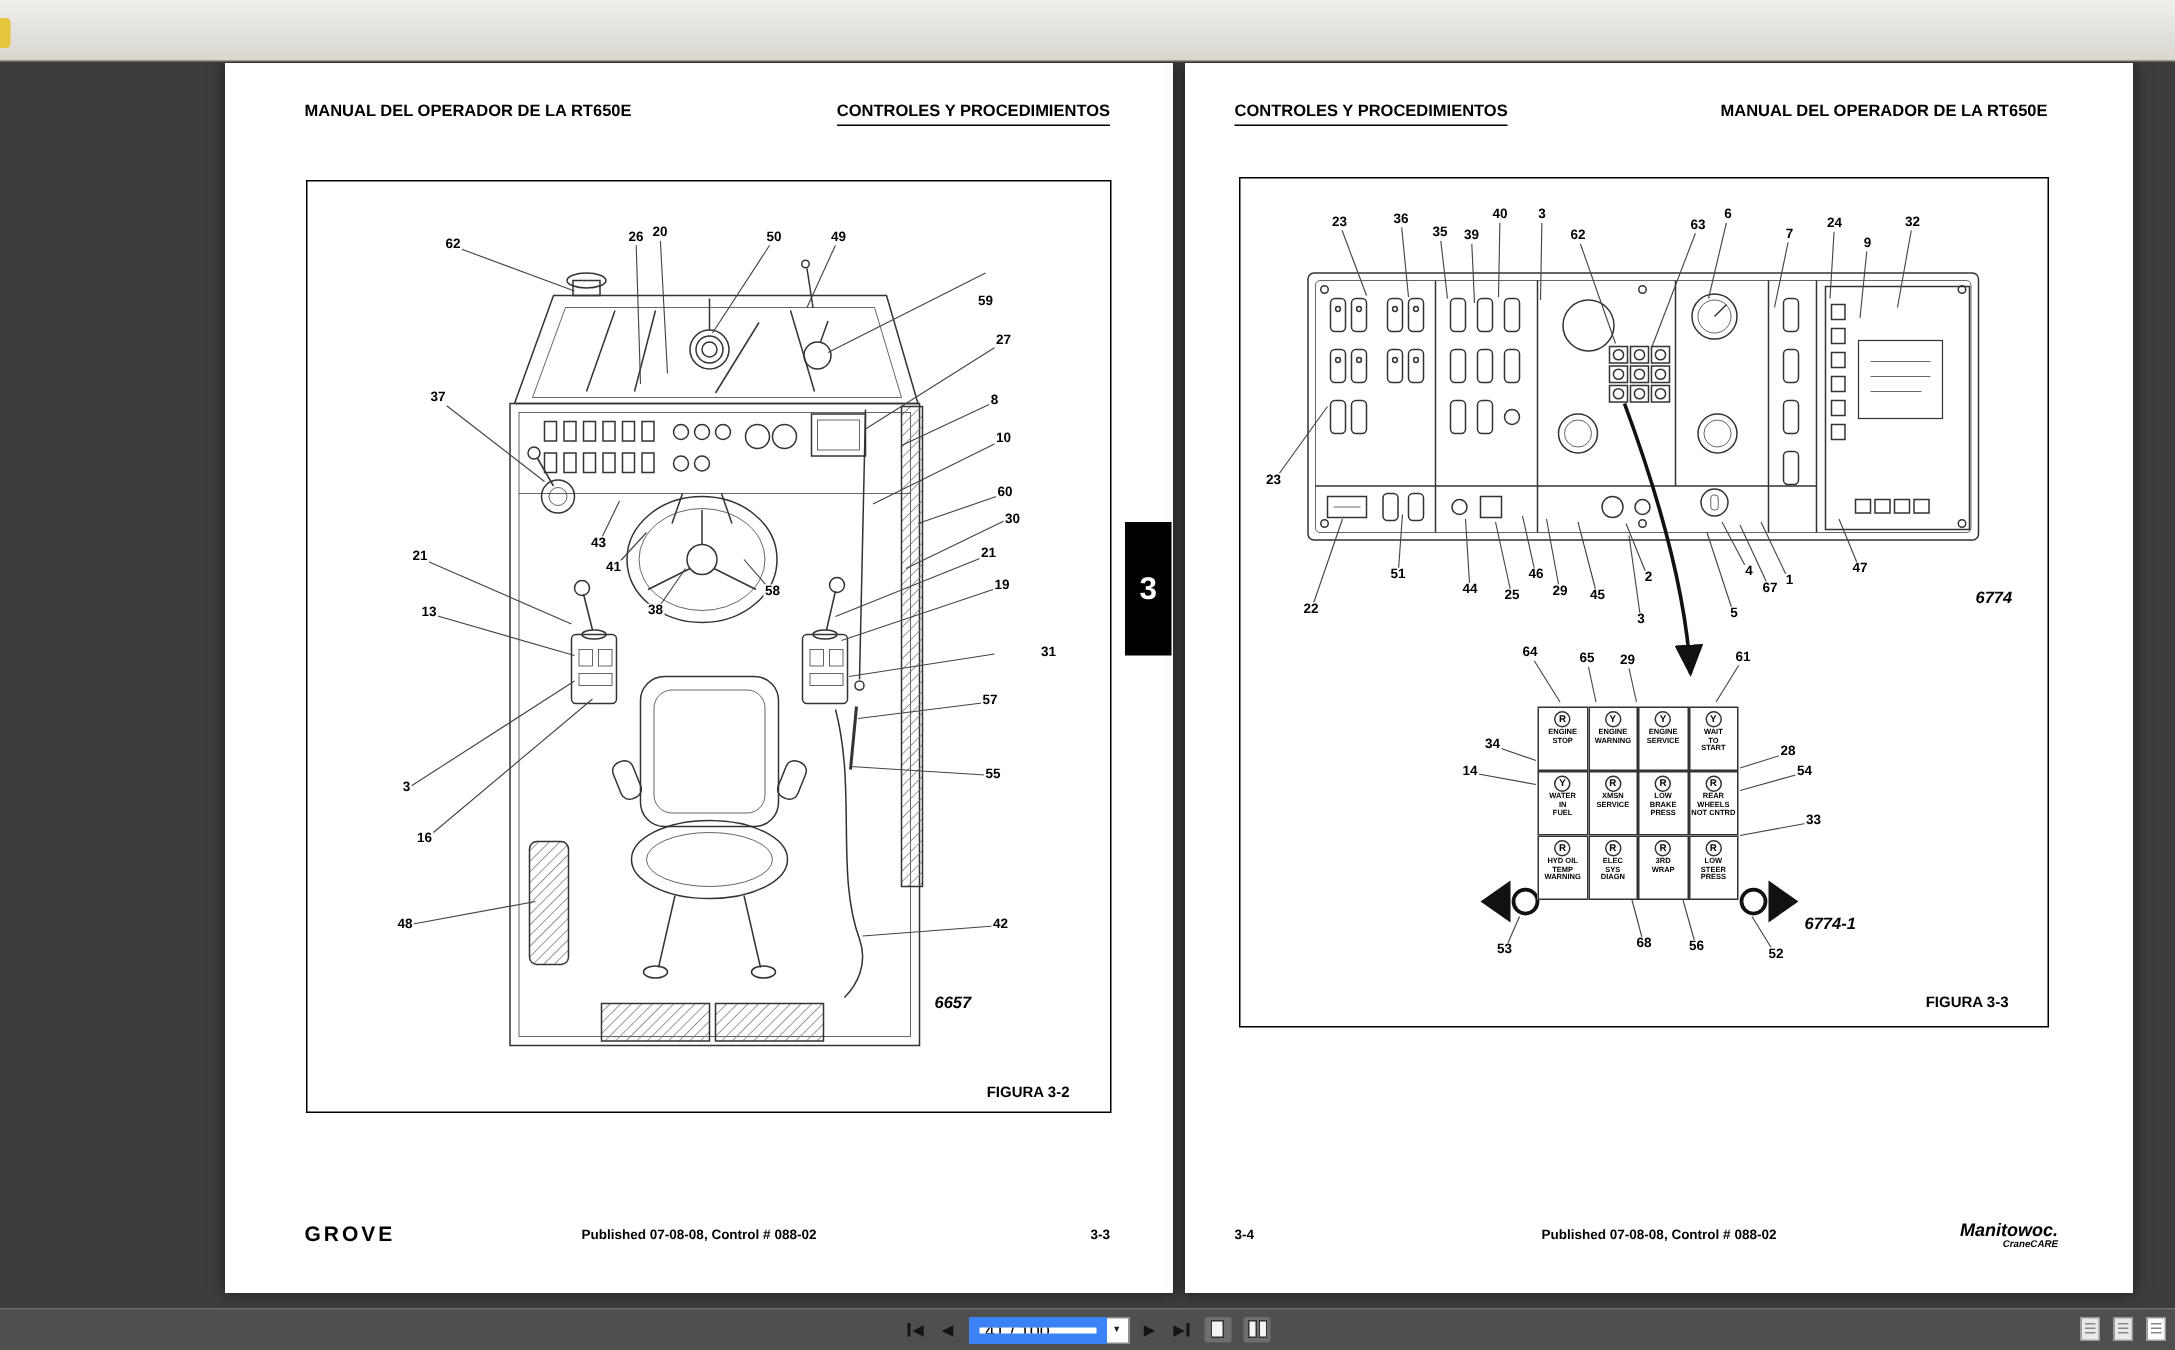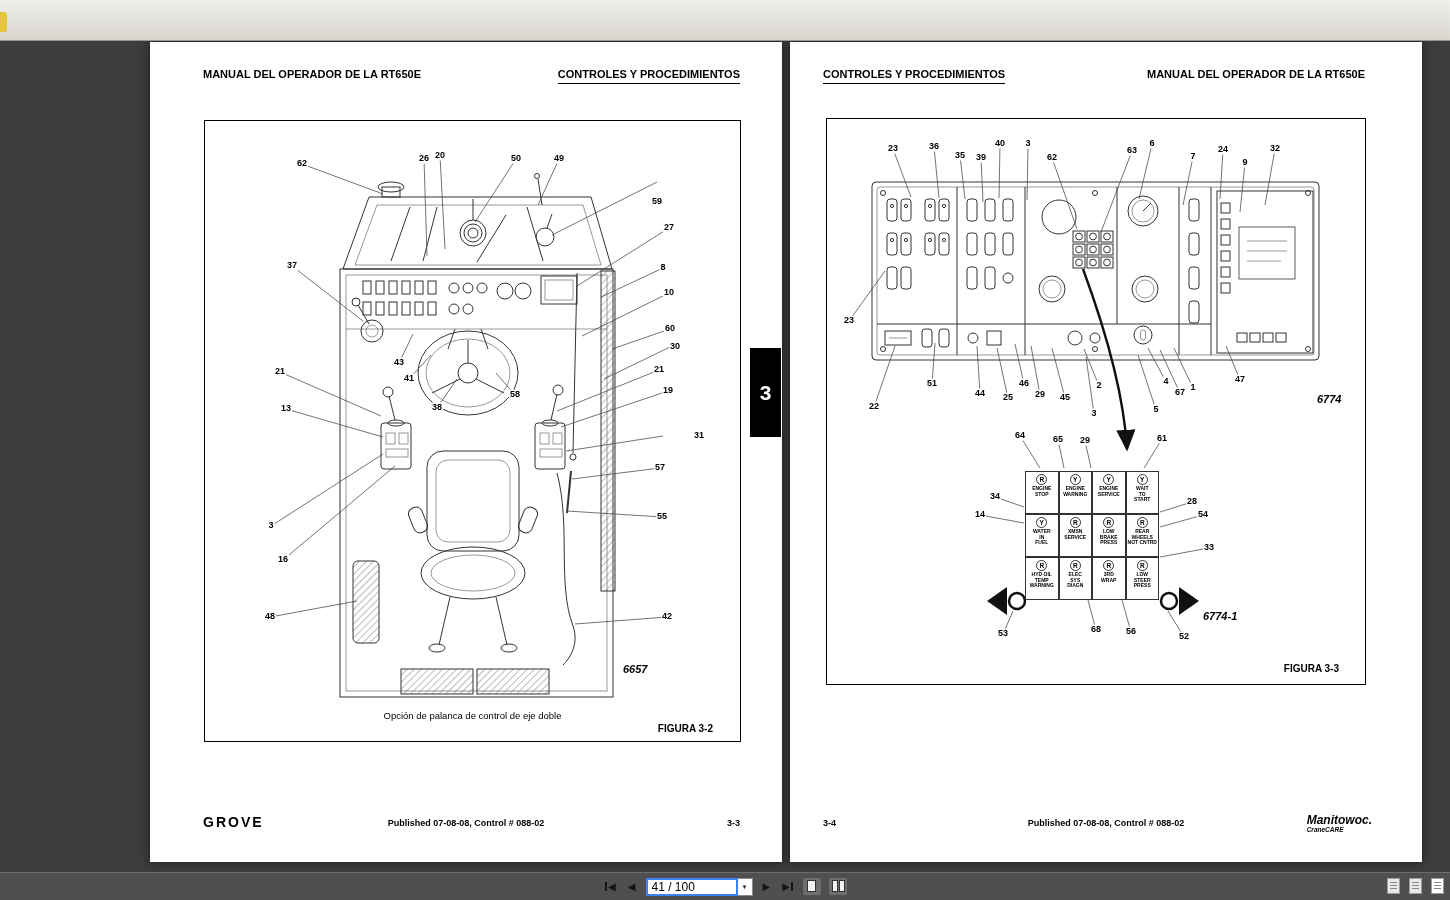--- a/index.html
+++ b/index.html
@@ -50,39 +50,39 @@
         font-weight:bold;line-height:9px;text-align:center;box-sizing:border-box;flex:none}
   .ind-lbl{font-size:5px;line-height:5.6px;font-weight:bold;text-align:center;margin-top:1px}
 
   
   .pg-footer{position:absolute;bottom:24px;left:0;right:0;height:24px}
   .grove-logo{position:absolute;left:53px;top:0;font-size:14px;font-weight:bold;letter-spacing:2px}
   .footer-center{position:absolute;left:0;right:0;text-align:center;top:4px;font-size:9px;font-weight:bold}
   .footer-page{position:absolute;top:4px;font-size:9px;font-weight:bold}
   .fp-right{right:42px}
   .fp-left{left:33px}
-  .manitowoc{position:absolute;right:50px;top:0;line-height:1}
+  .manitowoc{position:absolute;right:50px;top:0;text-align:right;line-height:1}
   .manitowoc .m1{font-size:12px;font-weight:bold;font-style:italic;display:block}
   .manitowoc .m2{font-size:6.5px;font-weight:bold;font-style:italic;display:block;margin-top:1px}
 
   
   .chapter-tab{position:absolute;left:750px;top:348px;width:31px;height:89px;background:#000;
                color:#fff;display:flex;align-items:center;justify-content:center;
                font-size:21px;font-weight:bold;z-index:3}
 
   
   .toolbar{position:absolute;left:0;bottom:0;width:1450px;height:27px;background:#4f4f4f;
            border-top:1px solid #6c6c6c;display:flex;align-items:center;justify-content:center;
            gap:8px;z-index:5}
   .navbtn{height:16px;background:none;border:none;padding:0 2px;display:flex;align-items:center;
           justify-content:center;color:#141414;font-size:10px;cursor:pointer;gap:1px;
           font-family:"Liberation Sans",sans-serif}
   .navbtn .bar{width:2px;height:9px;background:#141414;display:inline-block}
   .page-input-wrap{display:flex;height:18px}
-  .page-input{width:92px;height:18px;border:2px solid #3b82f6;font-size:12px;padding:0 4px;
+  .page-input{width:92px;height:18px;border:7px solid #3b82f6;font-size:12px;padding:0 4px;
               box-sizing:border-box;font-family:"Liberation Sans",sans-serif}
   .dd-btn{width:15px;height:18px;background:#fff;border:1px solid #8b8b8b;border-left:none;
           font-size:6px;color:#222;display:flex;align-items:center;justify-content:center;
           padding:0;box-sizing:border-box;cursor:pointer}
   .layout-icon{width:18px;height:17px;background:#6e6e6e;border-radius:2px;position:relative;
                display:inline-block;cursor:pointer}
   .layout-icon .sheet{position:absolute;left:4px;top:2px;width:9px;height:12px;background:#f4f4f4;
                       border:1px solid #333;box-sizing:border-box}
   .layout-icon .sheet.s2{left:3px;top:2px;width:6px;height:12px}
   .layout-icon .sheet.s3{left:10px;top:2px;width:6px;height:12px}
@@ -254,21 +254,20 @@
         <span class="co" style="left: 81px; top: 288px;">13</span>
         <span class="co" style="left: 458px; top: 315px; margin-left: 36px;">31</span>
         <span class="co" style="left: 455px; top: 347px;">57</span>
         <span class="co" style="left: 66px; top: 405px;">3</span>
         <span class="co" style="left: 457px; top: 396px;">55</span>
         <span class="co" style="left: 78px; top: 439px;">16</span>
         <span class="co" style="left: 65px; top: 496px;">48</span>
         <span class="co" style="left: 462px; top: 496px;">42</span>
       </div>
     <div class="fig-num" style="left:418px;top:542px">6657</div>
-    <div class="fig-caption" style="top:589px">Opción de palanca de control de eje doble</div>
     <div class="fig-label" style="right:27px;bottom:7px">FIGURA 3-2</div>
   </div>
 
   <div class="pg-footer">
     <span class="grove-logo">GROVE</span>
     <span class="footer-center">Published 07-08-08, Control # 088-02</span>
     <span class="footer-page fp-right">3-3</span>
   </div>
 </div>
 

